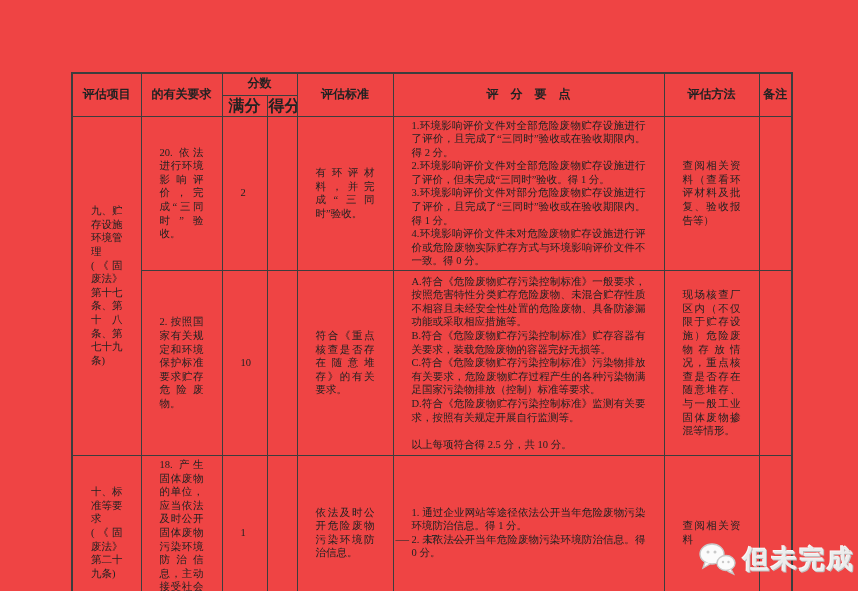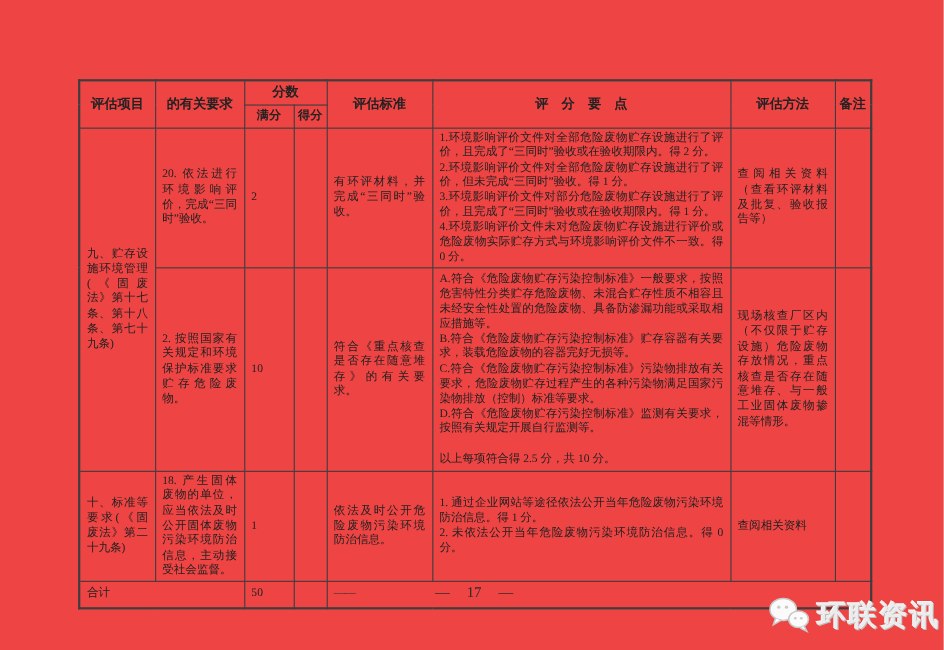--- a/index.html
+++ b/index.html
@@ -17,34 +17,34 @@
     width:720px;
     border-collapse:collapse;
     table-layout:fixed;
     border:2px solid #3d3d3d;
   }
   table.eval th, table.eval td {
     border:1px solid #3d3d3d;
     vertical-align:middle;
     font-size:10.5px;
     line-height:13.6px;
-    padding:2px 6px;
+    padding:2px 18px;
     text-align:justify;
     white-space:pre-line;
     overflow:hidden;
   }
   table.eval th {
     font-family:"Liberation Sans","DejaVu Sans",sans-serif;
     font-weight:bold;
     font-size:12px;
     text-align:center;
     white-space:nowrap;
     padding:1px;
   }
-  table.eval th.sub { font-size:11px;margin-top:44px; }
+  table.eval th.sub { font-size:16px;margin-top:44px; }
   td.score-cell {
     text-align:center;
     font-size:12px;
     white-space:nowrap;
   }
   td.points-cell { vertical-align:middle; }
   td.total-label {
     font-family:"Liberation Sans","DejaVu Sans",sans-serif;
     font-weight:normal;
     font-size:13px;
@@ -173,16 +173,16 @@
         <path d="M34 28 L36.5 33 L30.5 30 Z" stroke="none" fill="#fbfbfb"></path>
         <path d="M34 28 L36.5 33 L30.5 30" fill="none"></path>
       </g>
       <g fill="#c9c9c9">
         <circle cx="11" cy="11" r="1.5"></circle>
           <circle cx="18" cy="11" r="1.5"></circle>
         <circle cx="26" cy="21" r="1.2"></circle>
           <circle cx="31.5" cy="21" r="1.2"></circle>
       </g>
     </svg>
-    <span class="watermark-text">环联资讯</span>
+    <span class="watermark-text">但未完成</span>
   </div>
 
 </div>
 
 </body></html>

